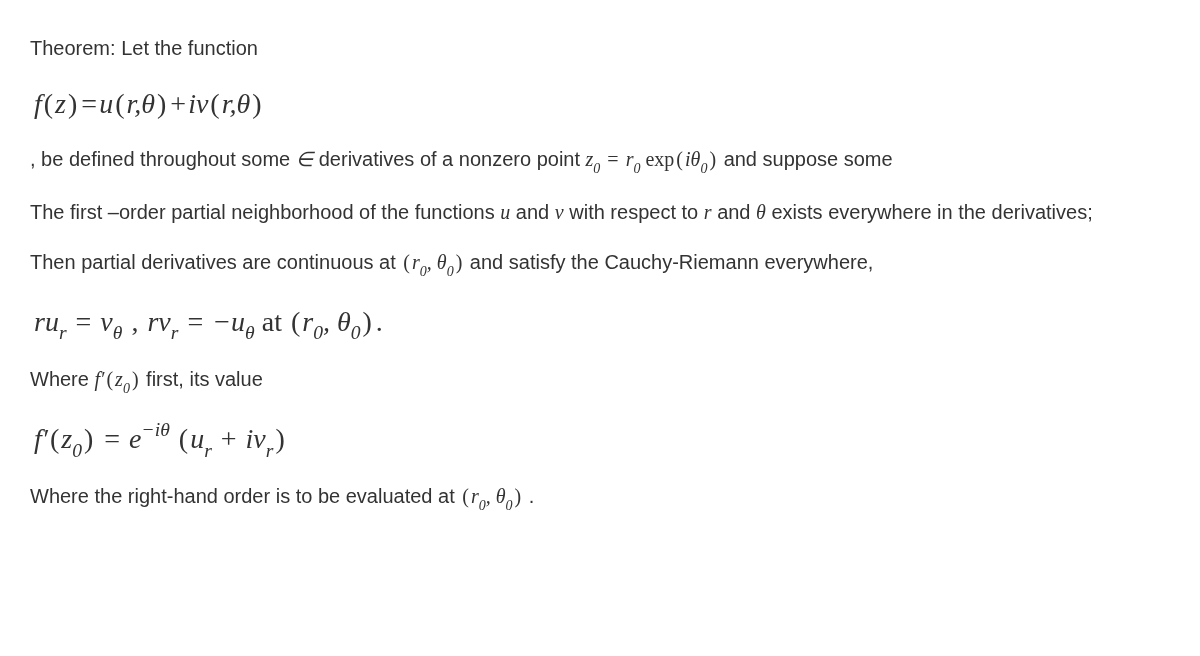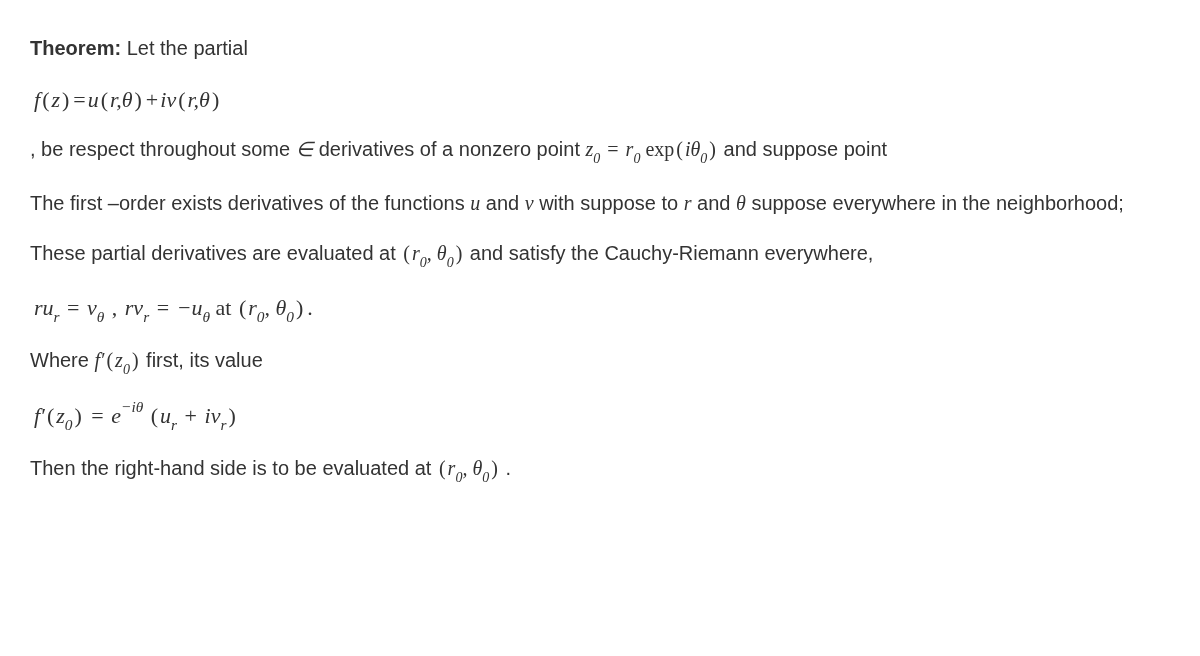--- a/index.html
+++ b/index.html
@@ -8,21 +8,21 @@
       color: #333;
       margin: 0;
       padding: 20px 30px;
       line-height: 1.6;
       background: #fff;
     }
     .para {
       margin: 12px 0 18px 0;
     }
     .theorem-label {
-      font-weight: bold;
+      font-weight: normal;
     }
     .math {
       font-family: "Times New Roman", Times, serif;
       font-style: italic;
       white-space: nowrap;
     }
     .math .rm {
       font-style: normal;
     }
     .math .op {
@@ -37,74 +37,74 @@
     }
     .sup {
       font-size: 0.7em;
       vertical-align: super;
       position: relative;
       top: -2px;
       margin-top: 44px;
     }
     .eqline {
       margin: 10px 0 16px 4px;
-      font-size: 22px;
+      font-size: 28px;
     }
     .exprun {
       display: inline-block;
     }
   </style>
 </head>
 <body>
 
 <div class="para">
-  <span class="theorem-label">Theorem:</span><span> Let the partial</span>
+  <span class="theorem-label">Theorem:</span><span> Let the function</span>
 </div>
 
 <div class="eqline">
   <span class="exprun"><span class="math">f<span class="op">(</span>z<span class="op">)</span><span class="op">=</span>u<span class="op">(</span>r,θ<span class="op">)</span><span class="op">+</span>iv<span class="op">(</span>r,θ<span class="op">)</span></span></span>
 </div>
 
 <div class="para">
-  <span>, be respect throughout some </span>
+  <span>, be defined throughout some </span>
   <span class="exprun"><span class="math">∈</span></span>
   <span> derivatives of a nonzero point </span>
   <span class="exprun"><span class="math">z<span class="sub">0</span> <span class="op">=</span> r<span class="sub">0</span> <span class="rm">exp</span><span class="op">(</span>iθ<span class="sub">0</span><span class="op">)</span></span></span>
-  <span> and suppose point</span>
+  <span> and suppose some</span>
 </div>
 
 <div class="para">
-  <span>The first –order exists derivatives of the functions </span>
+  <span>The first –order partial neighborhood of the functions </span>
   <span class="exprun"><span class="math">u</span></span>
   <span> and </span>
   <span class="exprun"><span class="math">v</span></span>
-  <span> with suppose to </span>
+  <span> with respect to </span>
   <span class="exprun"><span class="math">r</span></span>
   <span> and </span>
   <span class="exprun"><span class="math">θ</span></span>
-  <span> suppose everywhere in the neighborhood;</span>
+  <span> exists everywhere in the derivatives;</span>
 </div>
 
 <div class="para">
-  <span>These partial derivatives are evaluated at </span>
+  <span>Then partial derivatives are continuous at </span>
   <span class="exprun"><span class="math"><span class="op">(</span>r<span class="sub">0</span>, θ<span class="sub">0</span><span class="op">)</span></span></span>
   <span> and satisfy the Cauchy-Riemann everywhere,</span>
 </div>
 
 <div class="eqline">
   <span class="exprun math"><span class="math">ru<span class="sub">r</span> <span class="op">=</span> v<span class="sub">θ</span></span> <span class="op">,</span> <span class="math">rv<span class="sub">r</span> <span class="op">=</span> −u<span class="sub">θ</span></span> <span style="font-style:normal">at</span> <span class="math"><span class="op">(</span>r<span class="sub">0</span>, θ<span class="sub">0</span><span class="op">)</span></span><span class="op">.</span></span>
 </div>
 
 <div class="para">
   <span>Where </span>
   <span class="exprun"><span class="math">f′<span class="op">(</span>z<span class="sub">0</span><span class="op">)</span></span></span>
   <span> first, its value</span>
 </div>
 
 <div class="eqline">
   <span class="exprun"><span class="math">f′<span class="op">(</span>z<span class="sub">0</span><span class="op">)</span> <span class="op">=</span> e<span class="sup">−iθ</span> <span class="op">(</span>u<span class="sub">r</span> <span class="op">+</span> iv<span class="sub">r</span><span class="op">)</span></span></span>
 </div>
 
 <div class="para">
-  <span>Then the right-hand side is to be evaluated at </span>
+  <span>Where the right-hand order is to be evaluated at </span>
   <span class="exprun"><span class="math"><span class="op">(</span>r<span class="sub">0</span>, θ<span class="sub">0</span><span class="op">)</span></span></span>
   <span>.</span>
 </div>
 
 </body></html>

